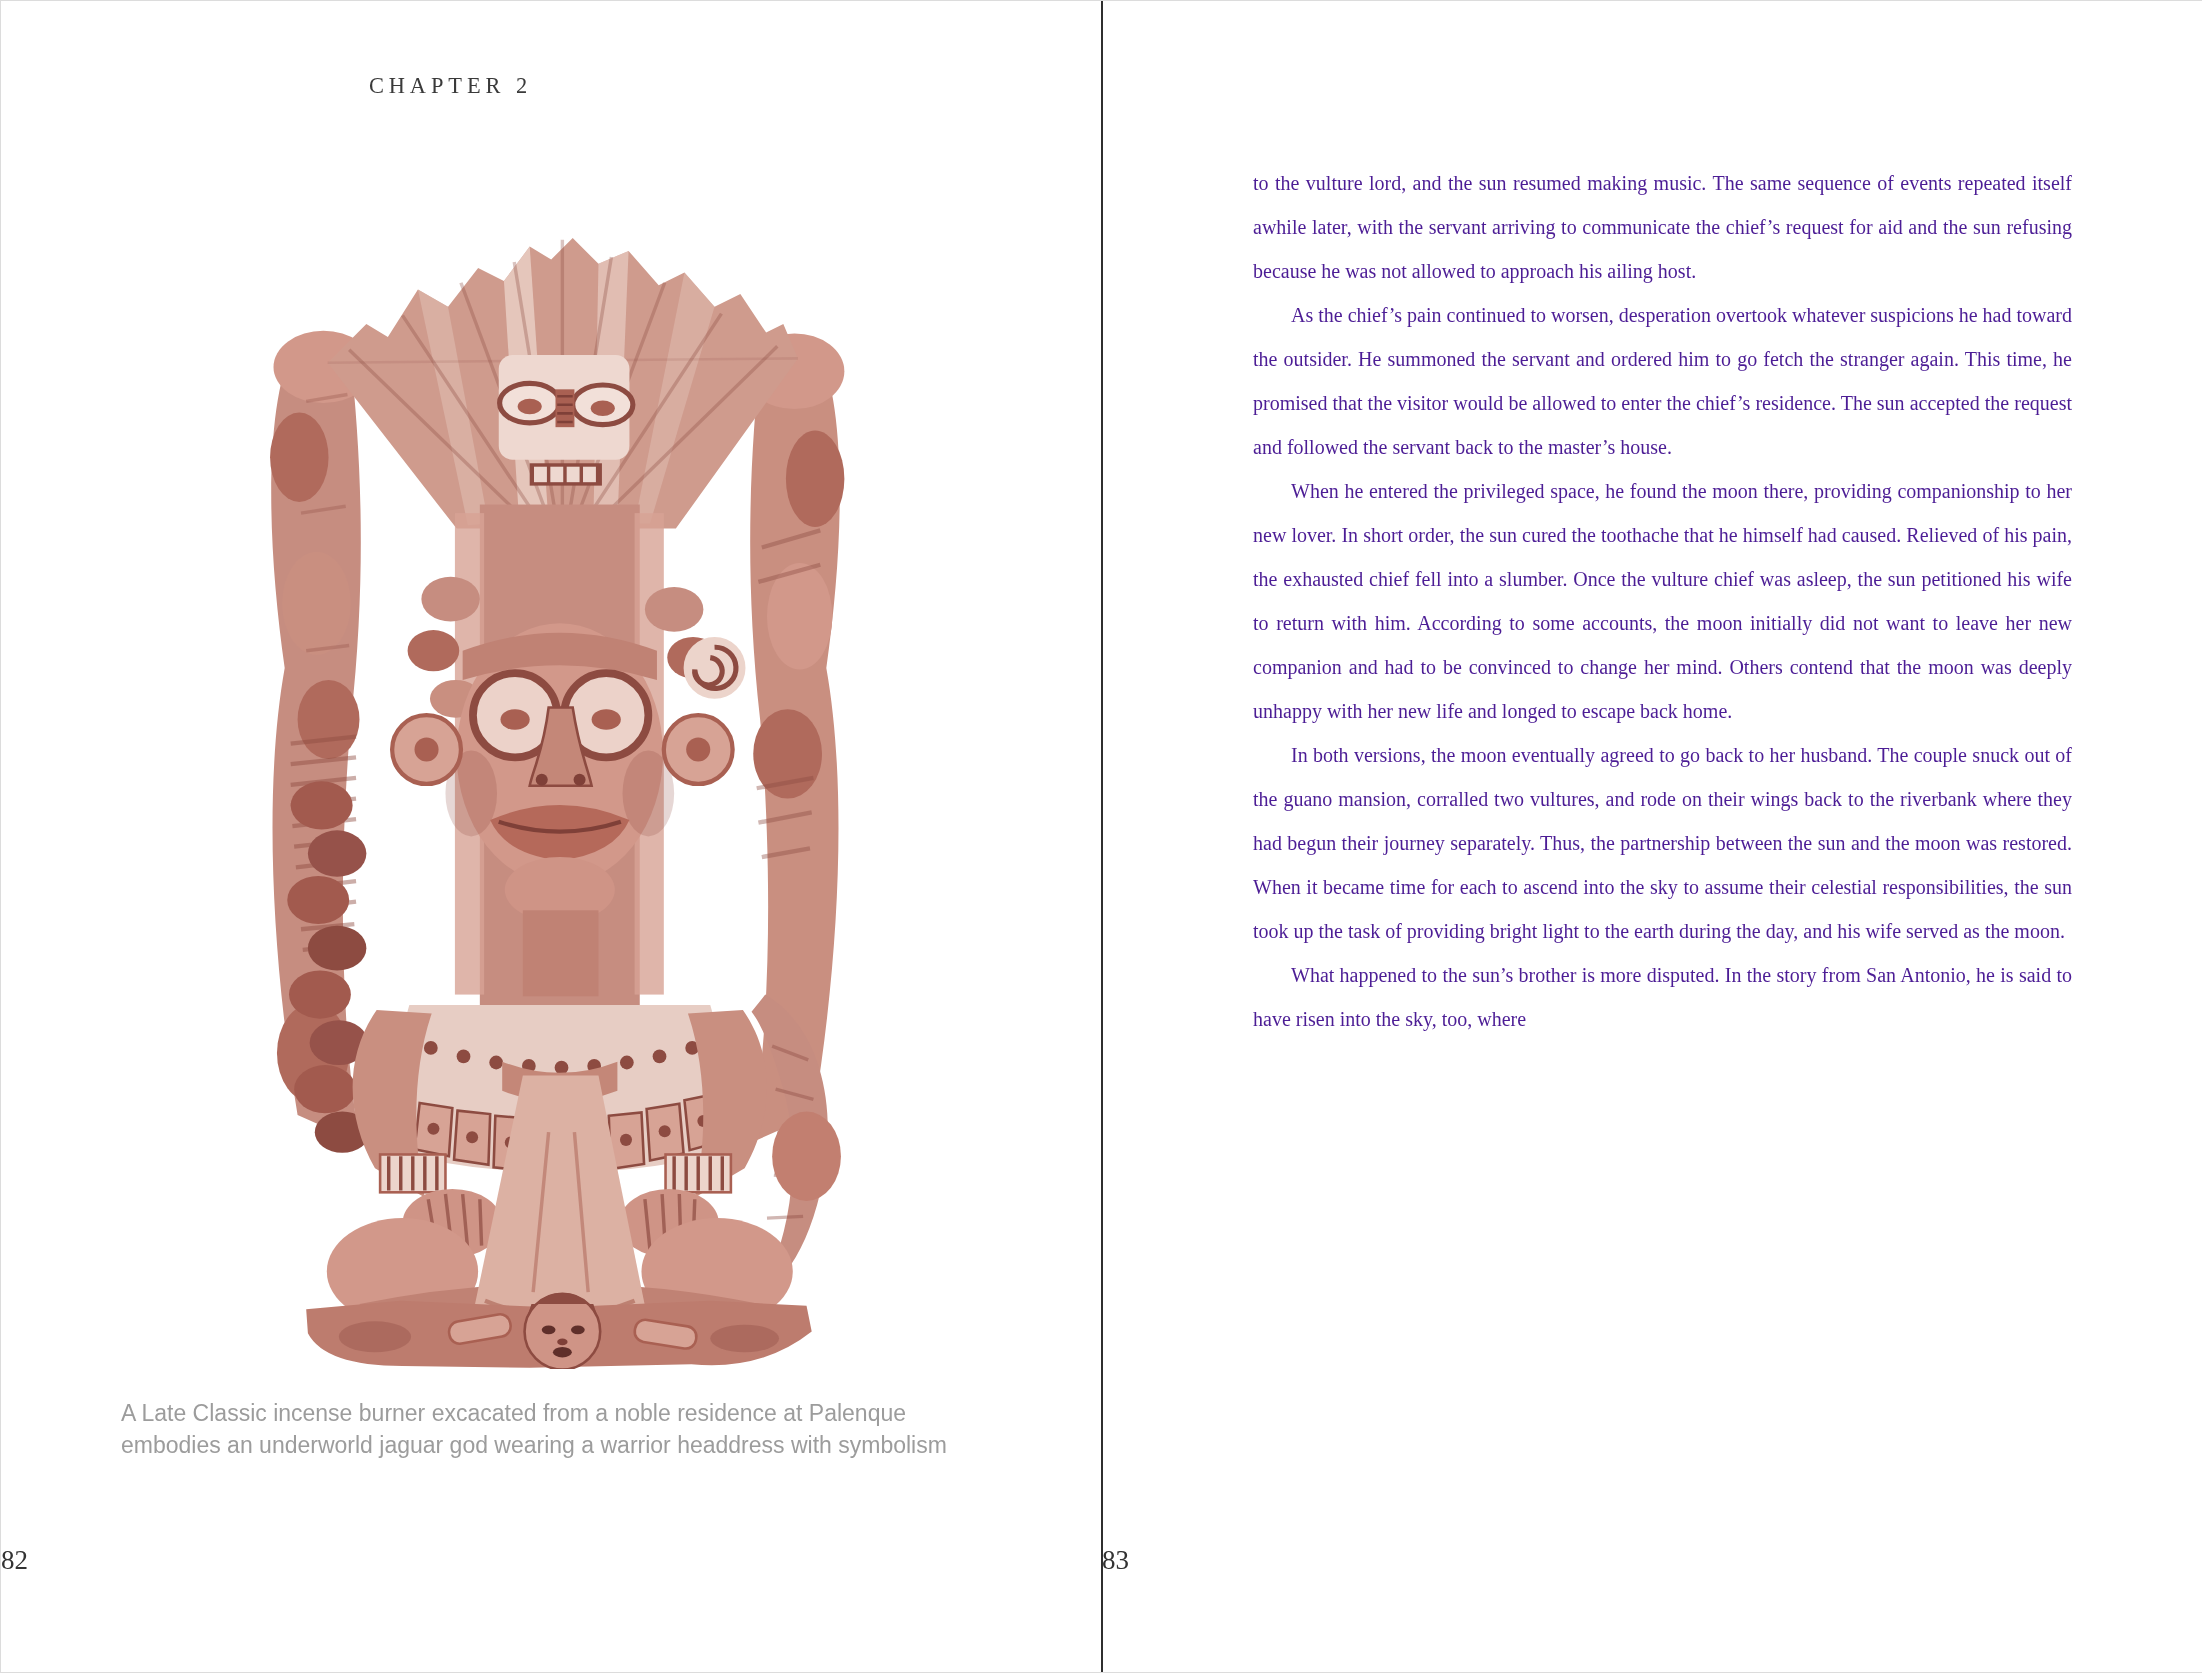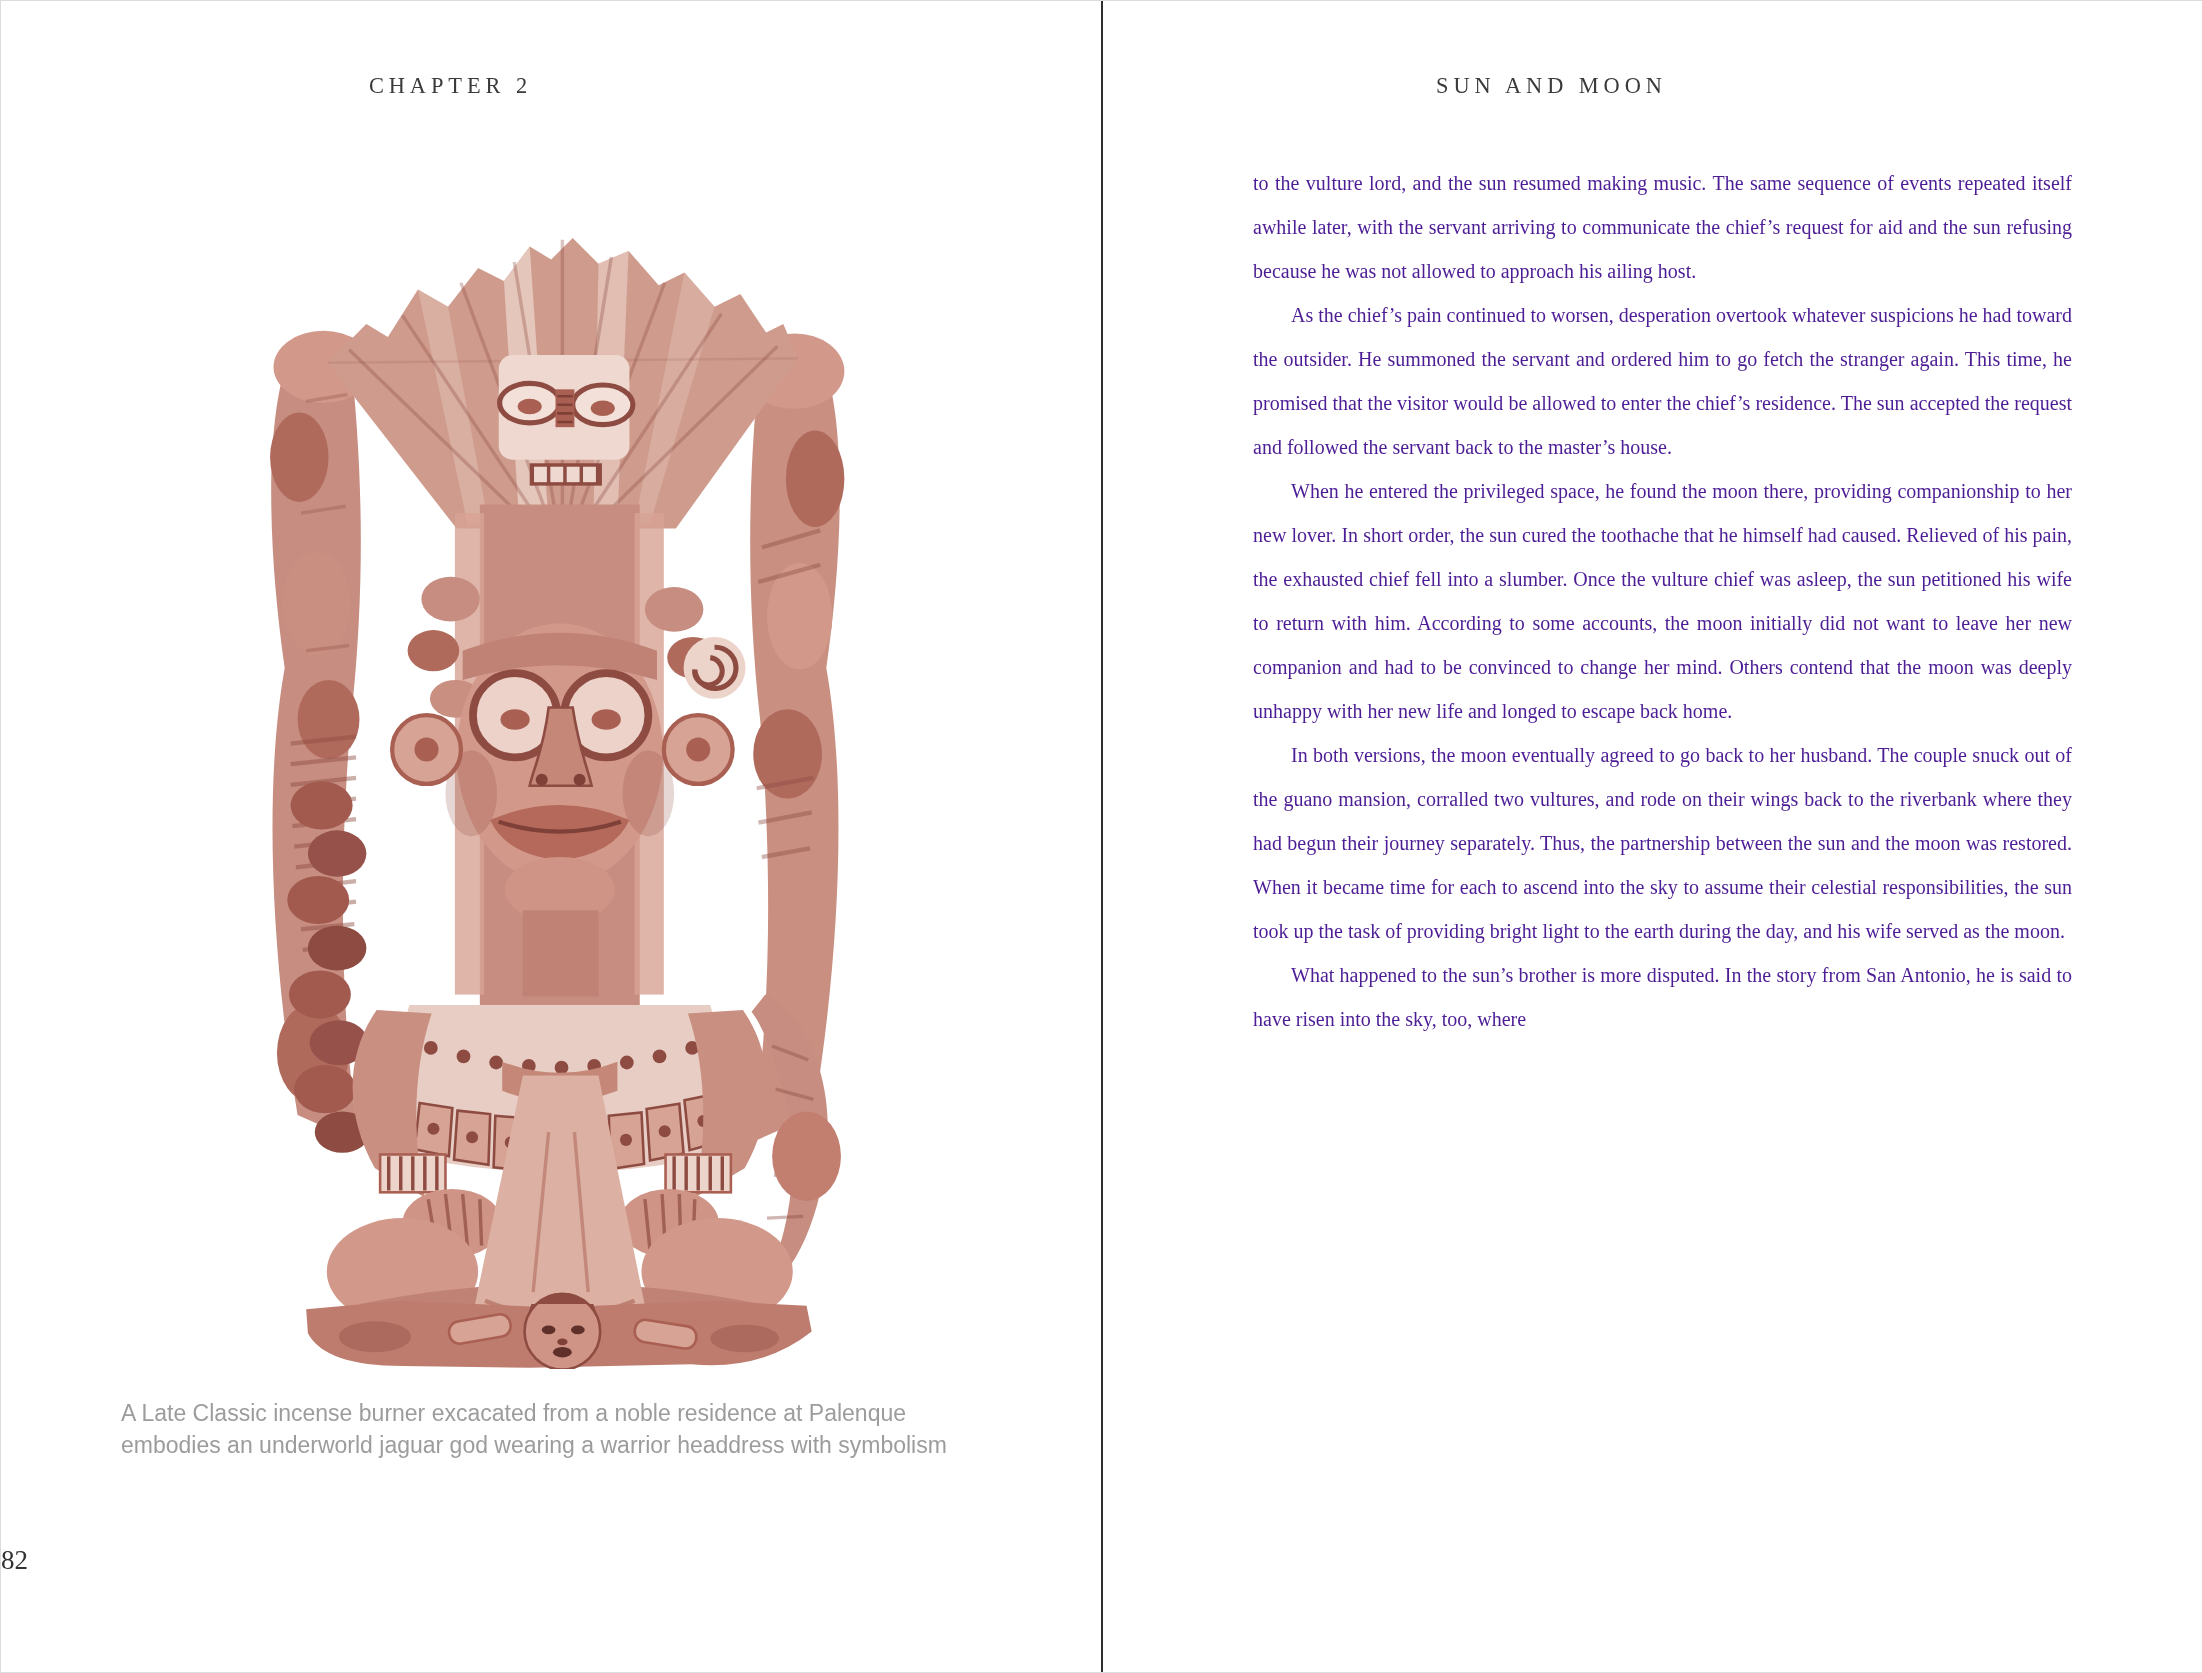--- a/index.html
+++ b/index.html
@@ -260,26 +260,26 @@
       <div>A Late Classic incense burner excacated from a noble residence at Palenque</div>
       <div>embodies an underworld jaguar god wearing a warrior headdress with symbolism</div>
     </div>
 
     <div class="folio">82</div>
   </div>
 
   <div class="center-rule"></div>
 
   <div class="page page-right">
-    <div class="running-head">SUN AND MOON</div>
 
     <div class="bodycol">
       <p>to the vulture lord, and the sun resumed making music. The same sequence of events repeated itself awhile later, with the servant arriving to communicate the chief’s request for aid and the sun refusing because he was not allowed to approach his ailing host.</p>
       <p class="indent">As the chief’s pain continued to worsen, desperation overtook whatever suspicions he had toward the outsider. He summoned the servant and ordered him to go fetch the stranger again. This time, he promised that the visitor would be allowed to enter the chief’s residence. The sun accepted the request and followed the servant back to the master’s house.</p>
       <p class="indent">When he entered the privileged space, he found the moon there, providing companionship to her new lover. In short order, the sun cured the toothache that he himself had caused. Relieved of his pain, the exhausted chief fell into a slumber. Once the vulture chief was asleep, the sun petitioned his wife to return with him. According to some accounts, the moon initially did not want to leave her new companion and had to be convinced to change her mind. Others contend that the moon was deeply unhappy with her new life and longed to escape back home.</p>
       <p class="indent">In both versions, the moon eventually agreed to go back to her husband. The couple snuck out of the guano mansion, corralled two vultures, and rode on their wings back to the riverbank where they had begun their journey separately. Thus, the partnership between the sun and the moon was restored. When it became time for each to ascend into the sky to assume their celestial responsibilities, the sun took up the task of providing bright light to the earth during the day, and his wife served as the moon.</p>
       <p class="indent">What happened to the sun’s brother is more disputed. In the story from San Antonio, he is said to have risen into the sky, too, where</p>
     </div>
 
+    <div class="folio">83</div>
   </div>
 
 </div>
 
 
 </body></html>

